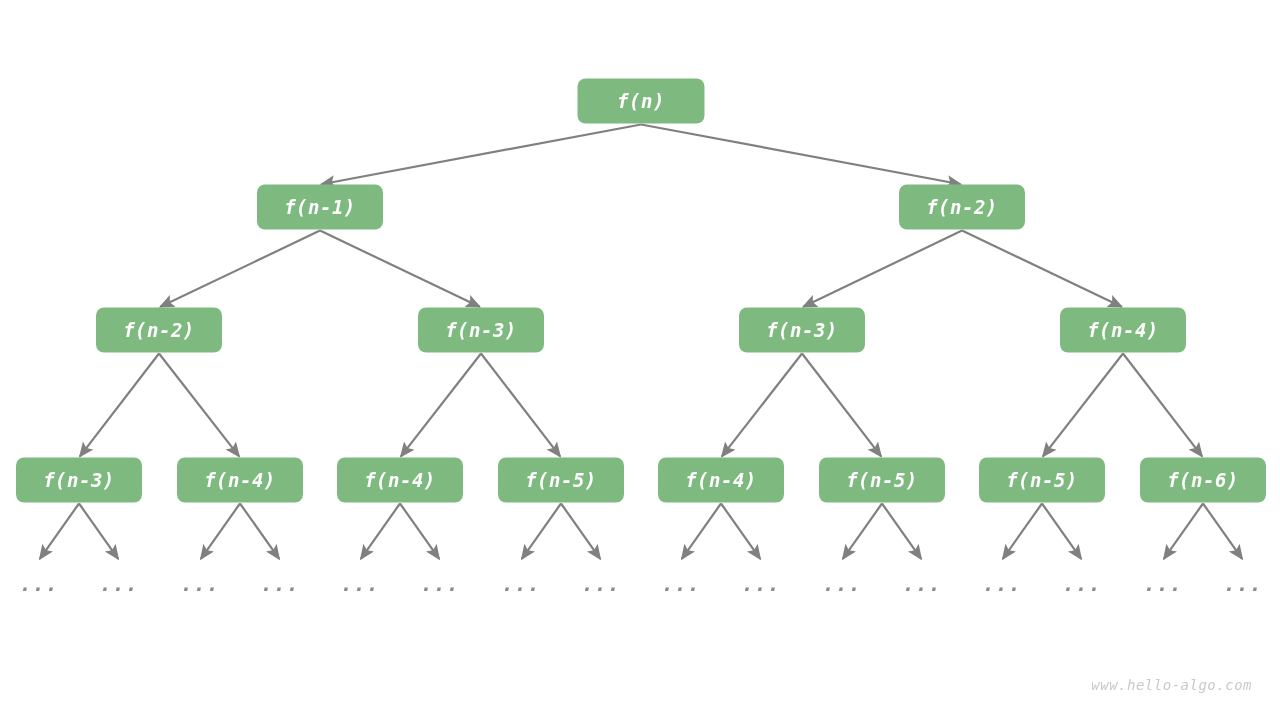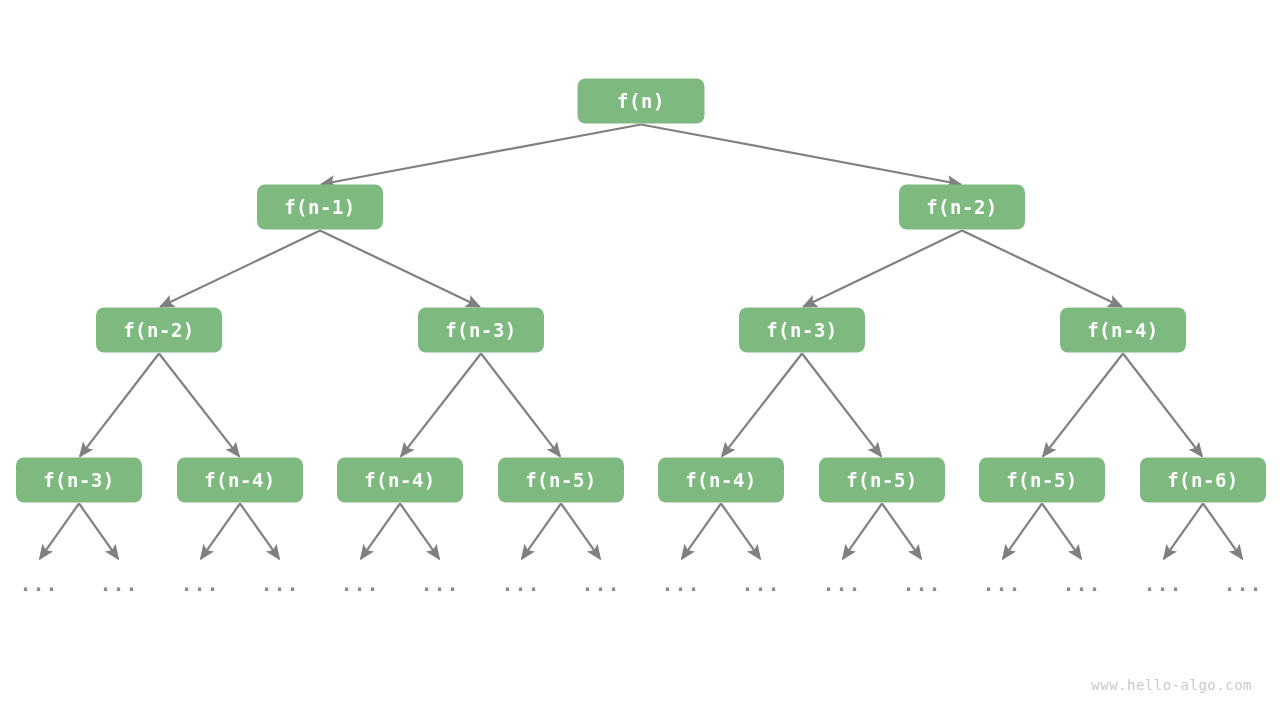--- a/index.html
+++ b/index.html
@@ -10,20 +10,21 @@
   body {
     width: 1280px;
     height: 720px;
     overflow: hidden;
     font-family: "DejaVu Sans Mono", "Liberation Mono", monospace;
   }
   #diagram-root {
     position: relative;
     width: 1148px;
     height: 720px;
+    font-style: italic;
   }
   svg#tree-svg {
     display: block;
     width: 1280px;
     height: 720px;
   }
   .node-box {
     fill: #7eba80;
   }
   .node-label {

